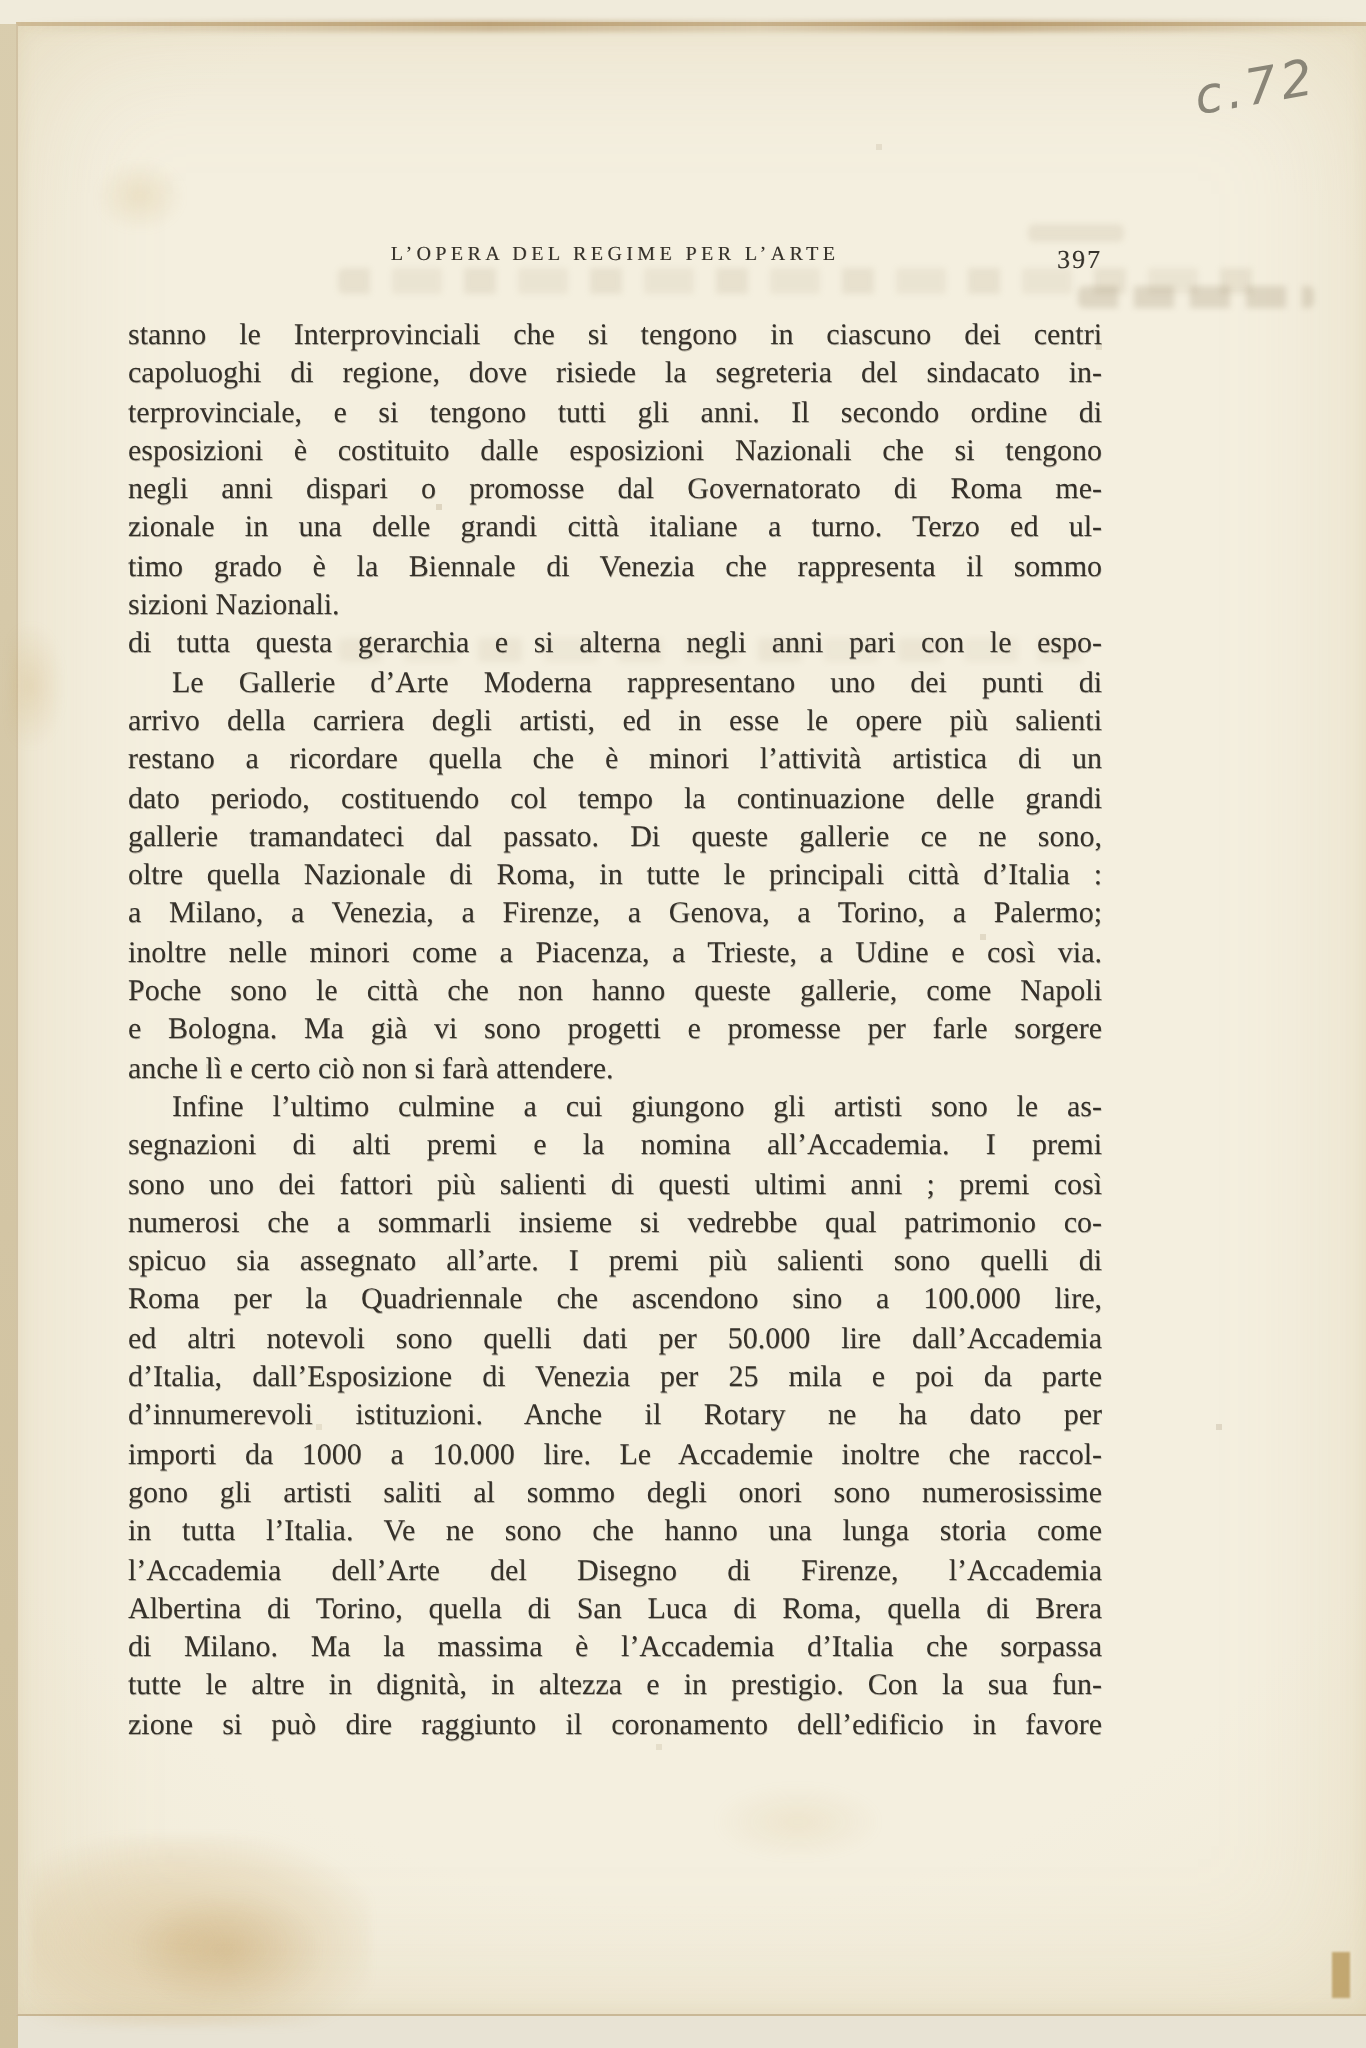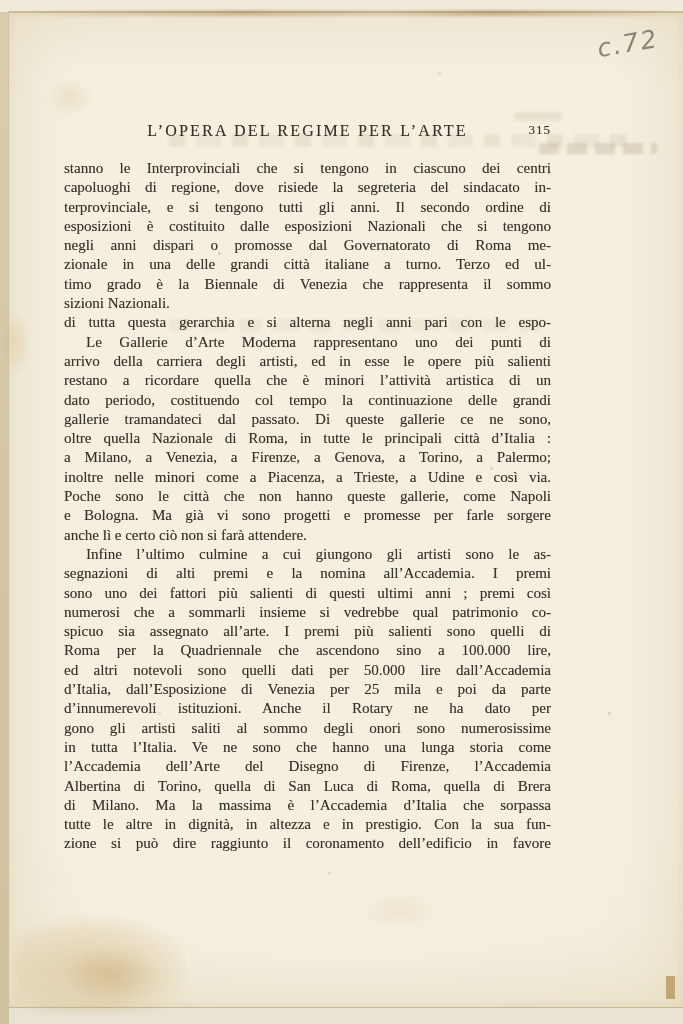--- a/index.html
+++ b/index.html
@@ -89,21 +89,21 @@
     opacity: .88;
     transform: rotate(-10deg);
   }
   
   .header {
     position: absolute; left: 55px; top: 109px; width: 487px; height: 16px;
     color: var(--ink, #35312a);
   }
   .running-title {
     position: absolute; left: 0; right: 0; text-align: center;
-    font-size: 16px; letter-spacing: 2.2px; white-space: nowrap;
+    font-size: 10px; letter-spacing: 2.2px; white-space: nowrap;
     text-shadow: 0.2px 0.2px 0 rgba(40,35,25,.35);
   }
   .page-number {
     position: absolute; right: 0; top: 0;
     font-size: 13px; letter-spacing: 1px;
     text-shadow: 0.2px 0.2px 0 rgba(40,35,25,.35);
   }
   
   .body-text {
     position: absolute; left: 55px; top: 146px; width: 487px;
@@ -138,21 +138,21 @@
   <div class="stain stain-topleft"></div>
   <div class="stain stain-midleft"></div>
   <div class="stain stain-bottom"></div>
   <div class="speckles"></div>
   <div class="corner-notch"></div>
 
   <div class="annotation">c.72</div>
 
   <div class="header">
     <span class="running-title">L’OPERA DEL REGIME PER L’ARTE</span>
-    <span class="page-number">315</span>
+    <span class="page-number">397</span>
   </div>
 
   <div class="body-text" id="body-text">
       <div class="paragraph">
         <div class="line">stanno le Interprovinciali che si tengono in ciascuno dei centri</div>
         <div class="line">capoluoghi di regione, dove risiede la segreteria del sindacato in-</div>
         <div class="line">terprovinciale, e si tengono tutti gli anni. Il secondo ordine di</div>
         <div class="line">esposizioni è costituito dalle esposizioni Nazionali che si tengono</div>
         <div class="line">negli anni dispari o promosse dal Governatorato di Roma me-</div>
         <div class="line">zionale in una delle grandi città italiane a turno. Terzo ed ul-</div>
@@ -176,20 +176,21 @@
       <div class="paragraph">
         <div class="line indent">Infine l’ultimo culmine a cui giungono gli artisti sono le as-</div>
         <div class="line">segnazioni di alti premi e la nomina all’Accademia. I premi</div>
         <div class="line">sono uno dei fattori più salienti di questi ultimi anni ; premi così</div>
         <div class="line">numerosi che a sommarli insieme si vedrebbe qual patrimonio co-</div>
         <div class="line">spicuo sia assegnato all’arte. I premi più salienti sono quelli di</div>
         <div class="line">Roma per la Quadriennale che ascendono sino a 100.000 lire,</div>
         <div class="line">ed altri notevoli sono quelli dati per 50.000 lire dall’Accademia</div>
         <div class="line">d’Italia, dall’Esposizione di Venezia per 25 mila e poi da parte</div>
         <div class="line">d’innumerevoli istituzioni. Anche il Rotary ne ha dato per</div>
+        <div class="line">importi da 1000 a 10.000 lire. Le Accademie inoltre che raccol-</div>
         <div class="line">gono gli artisti saliti al sommo degli onori sono numerosissime</div>
         <div class="line">in tutta l’Italia. Ve ne sono che hanno una lunga storia come</div>
         <div class="line">l’Accademia dell’Arte del Disegno di Firenze, l’Accademia</div>
         <div class="line">Albertina di Torino, quella di San Luca di Roma, quella di Brera</div>
         <div class="line">di Milano. Ma la massima è l’Accademia d’Italia che sorpassa</div>
         <div class="line">tutte le altre in dignità, in altezza e in prestigio. Con la sua fun-</div>
         <div class="line">zione si può dire raggiunto il coronamento dell’edificio in favore</div>
       </div>
     </div>
 </div>

